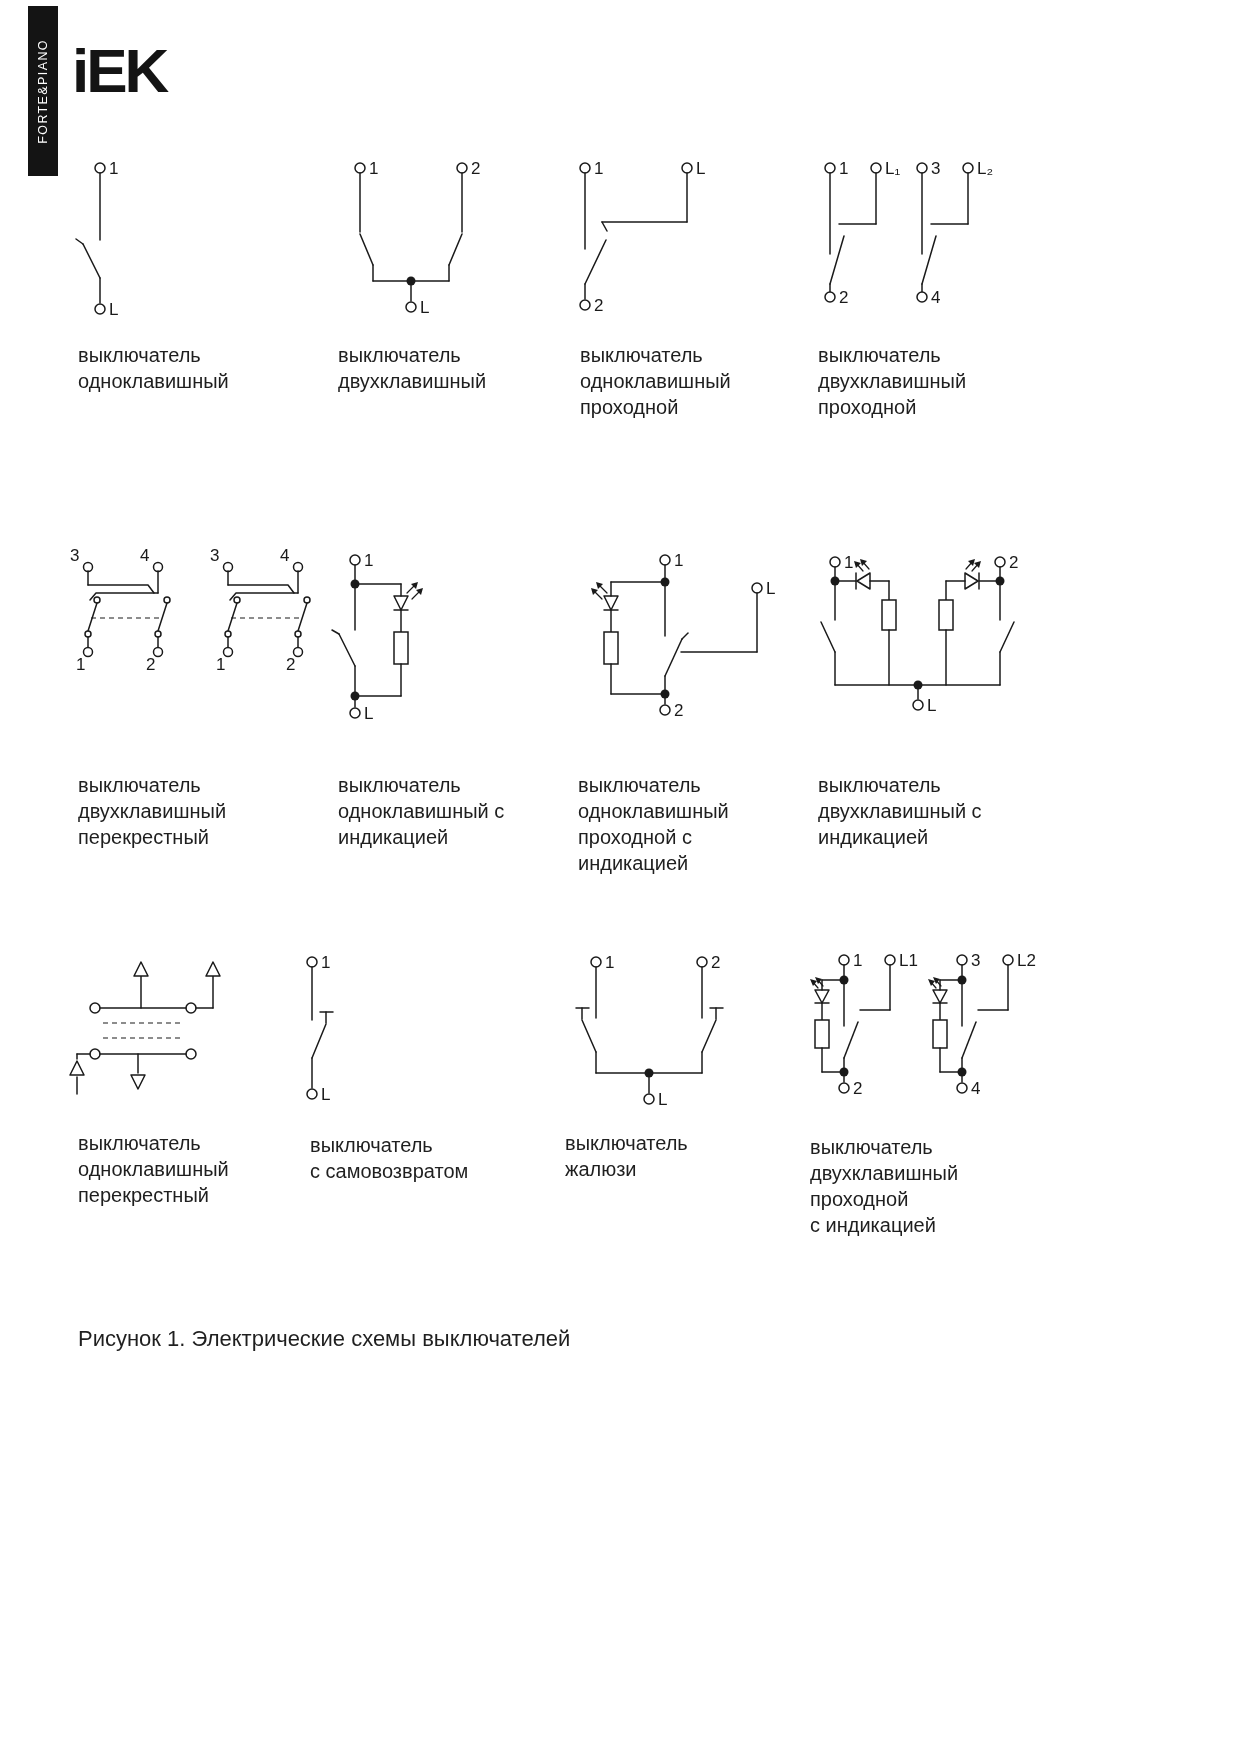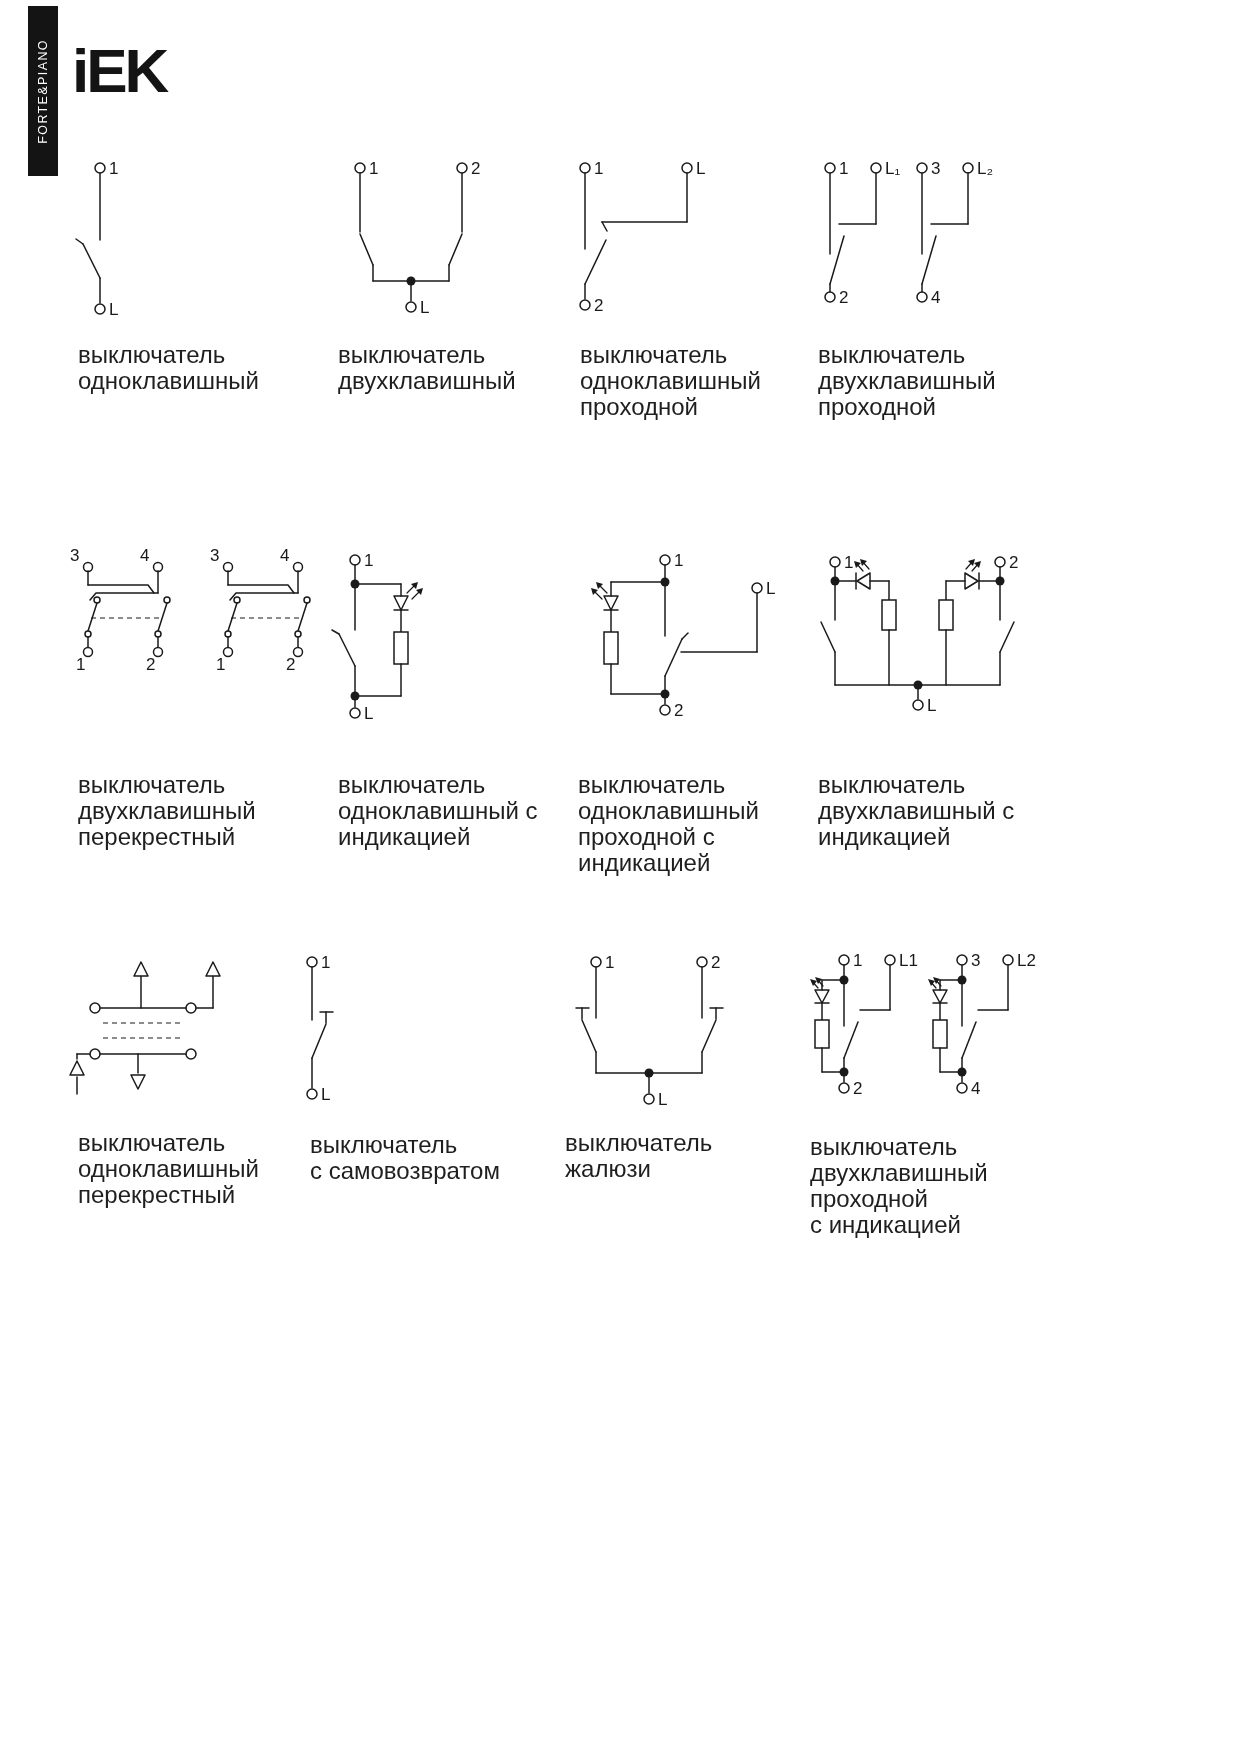--- a/index.html
+++ b/index.html
@@ -6,21 +6,21 @@
   html,body { background:#ffffff; }
   .page { position:relative; width:1242px; height:1749px; background:#fff;
           font-family:"Liberation Sans","DejaVu Sans",sans-serif; color:#1a1a1a; overflow:hidden; }
   .side-band { position:absolute; left:28px; top:6px; width:30px; height:170px; background:#141414;
                display:flex; align-items:center; justify-content:center; }
   .side-band span { color:#fff; font-size:12.5px; letter-spacing:1.4px; white-space:nowrap;
                     writing-mode:vertical-rl; transform:rotate(180deg); }
   .logo { position:absolute; left:72px; top:40px; font-size:62px; font-weight:bold;
           letter-spacing:-3px; color:#141414; line-height:1;text-align:right; }
   .diagram { position:absolute; }
-  .caption { position:absolute; font-size:24px; line-height:26px; white-space:pre-line; color:#1f1f1f; }
+  .caption { position:absolute; font-size:20px; line-height:26px; white-space:pre-line; color:#1f1f1f; }
   .fig-caption { position:absolute; left:78px; top:1326px; font-size:22px; color:#1f1f1f; }
   svg .wire { stroke:#1a1a1a; stroke-width:1.5; fill:none; stroke-linecap:round; stroke-linejoin:round; }
   svg .thin { stroke:#1a1a1a; stroke-width:1.2; fill:none; stroke-linecap:round; }
   svg .term { fill:#fff; stroke:#1a1a1a; stroke-width:1.5; }
   svg .dot  { fill:#1a1a1a; stroke:none; }
   svg .lbl  { font-family:"Liberation Sans","DejaVu Sans",sans-serif; font-size:17px; fill:#1a1a1a; }
   svg .dash { stroke:#1a1a1a; stroke-width:1.2; stroke-dasharray:5 4; fill:none; }
   svg .res  { fill:#fff; stroke:#1a1a1a; stroke-width:1.5; }
   svg .led  { fill:none; stroke:#1a1a1a; stroke-width:1.5; stroke-linejoin:round; }
   svg .ah   { fill:#1a1a1a; stroke:none; }
@@ -458,14 +458,15 @@
 перекрестный</div>
   <div class="caption" style="left:310px; top:1132px;">выключатель
 с самовозвратом</div>
   <div class="caption" style="left:565px; top:1130px;">выключатель
 жалюзи</div>
   <div class="caption" style="left:810px; top:1134px;">выключатель
 двухклавишный
 проходной
 с индикацией</div>
 
+  <div class="fig-caption">Рисунок 1. Электрические схемы выключателей</div>
 
 </div>
 
 </body></html>

